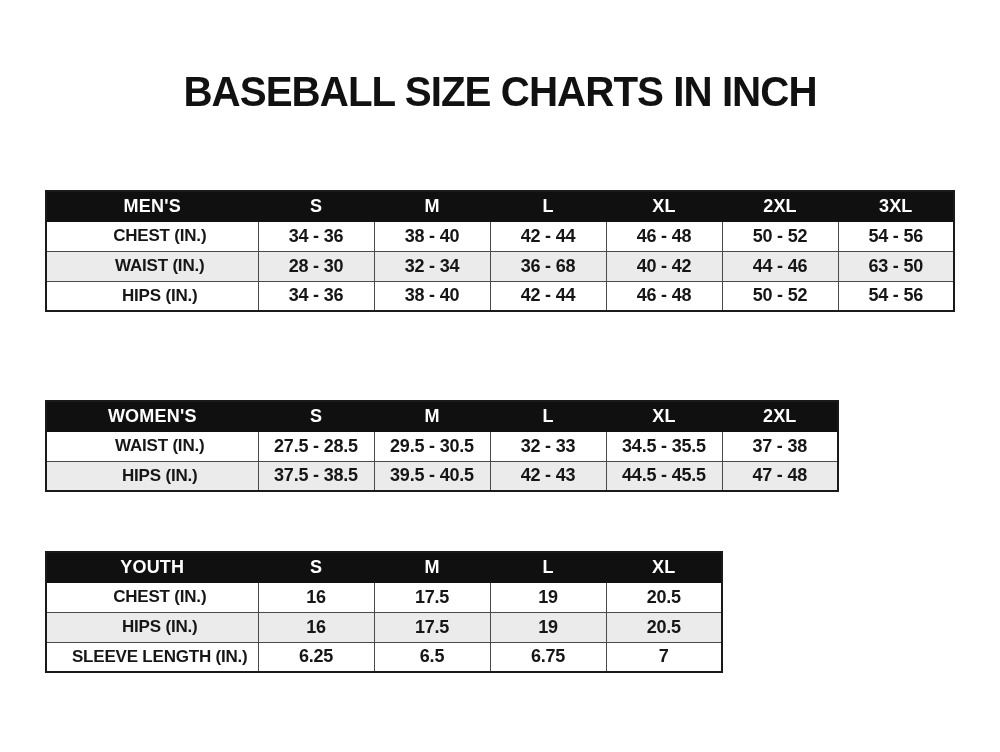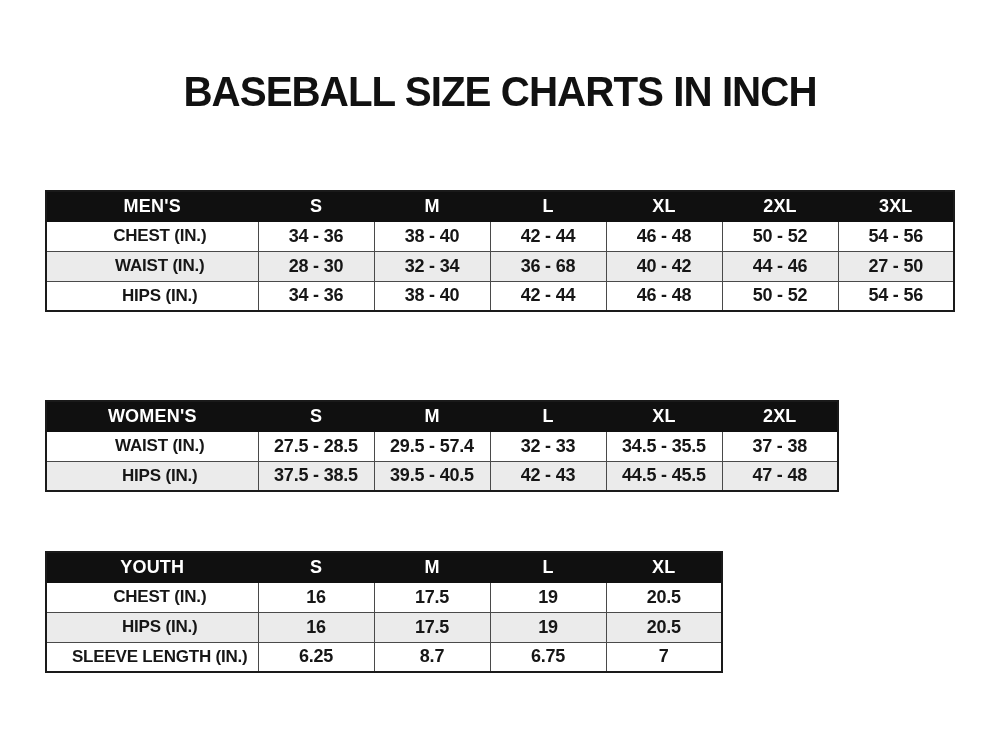--- a/index.html
+++ b/index.html
@@ -103,21 +103,21 @@
           <td>50 - 52</td>
           <td>54 - 56</td>
         </tr>
         <tr>
           <td class="row-label">WAIST (IN.)</td>
           <td>28 - 30</td>
           <td>32 - 34</td>
           <td>36 - 68</td>
           <td>40 - 42</td>
           <td>44 - 46</td>
-          <td>27 - 50</td>
+          <td>63 - 50</td>
         </tr>
         <tr>
           <td class="row-label">HIPS (IN.)</td>
           <td>34 - 36</td>
           <td>38 - 40</td>
           <td>42 - 44</td>
           <td>46 - 48</td>
           <td>50 - 52</td>
           <td>54 - 56</td>
         </tr>
@@ -140,21 +140,21 @@
           <th>M</th>
           <th>L</th>
           <th>XL</th>
           <th>2XL</th>
         </tr>
       </thead>
       <tbody>
         <tr>
           <td class="row-label">WAIST (IN.)</td>
           <td>27.5 - 28.5</td>
-          <td>29.5 - 57.4</td>
+          <td>29.5 - 30.5</td>
           <td>32 - 33</td>
           <td>34.5 - 35.5</td>
           <td>37 - 38</td>
         </tr>
         <tr>
           <td class="row-label">HIPS (IN.)</td>
           <td>37.5 - 38.5</td>
           <td>39.5 - 40.5</td>
           <td>42 - 43</td>
           <td>44.5 - 45.5</td>
@@ -191,19 +191,19 @@
         <tr>
           <td class="row-label">HIPS (IN.)</td>
           <td>16</td>
           <td>17.5</td>
           <td>19</td>
           <td>20.5</td>
         </tr>
         <tr>
           <td class="row-label">SLEEVE LENGTH (IN.)</td>
           <td>6.25</td>
-          <td>8.7</td>
+          <td>6.5</td>
           <td>6.75</td>
           <td>7</td>
         </tr>
       </tbody>
     </table>
 </div>
 
 </body></html>

